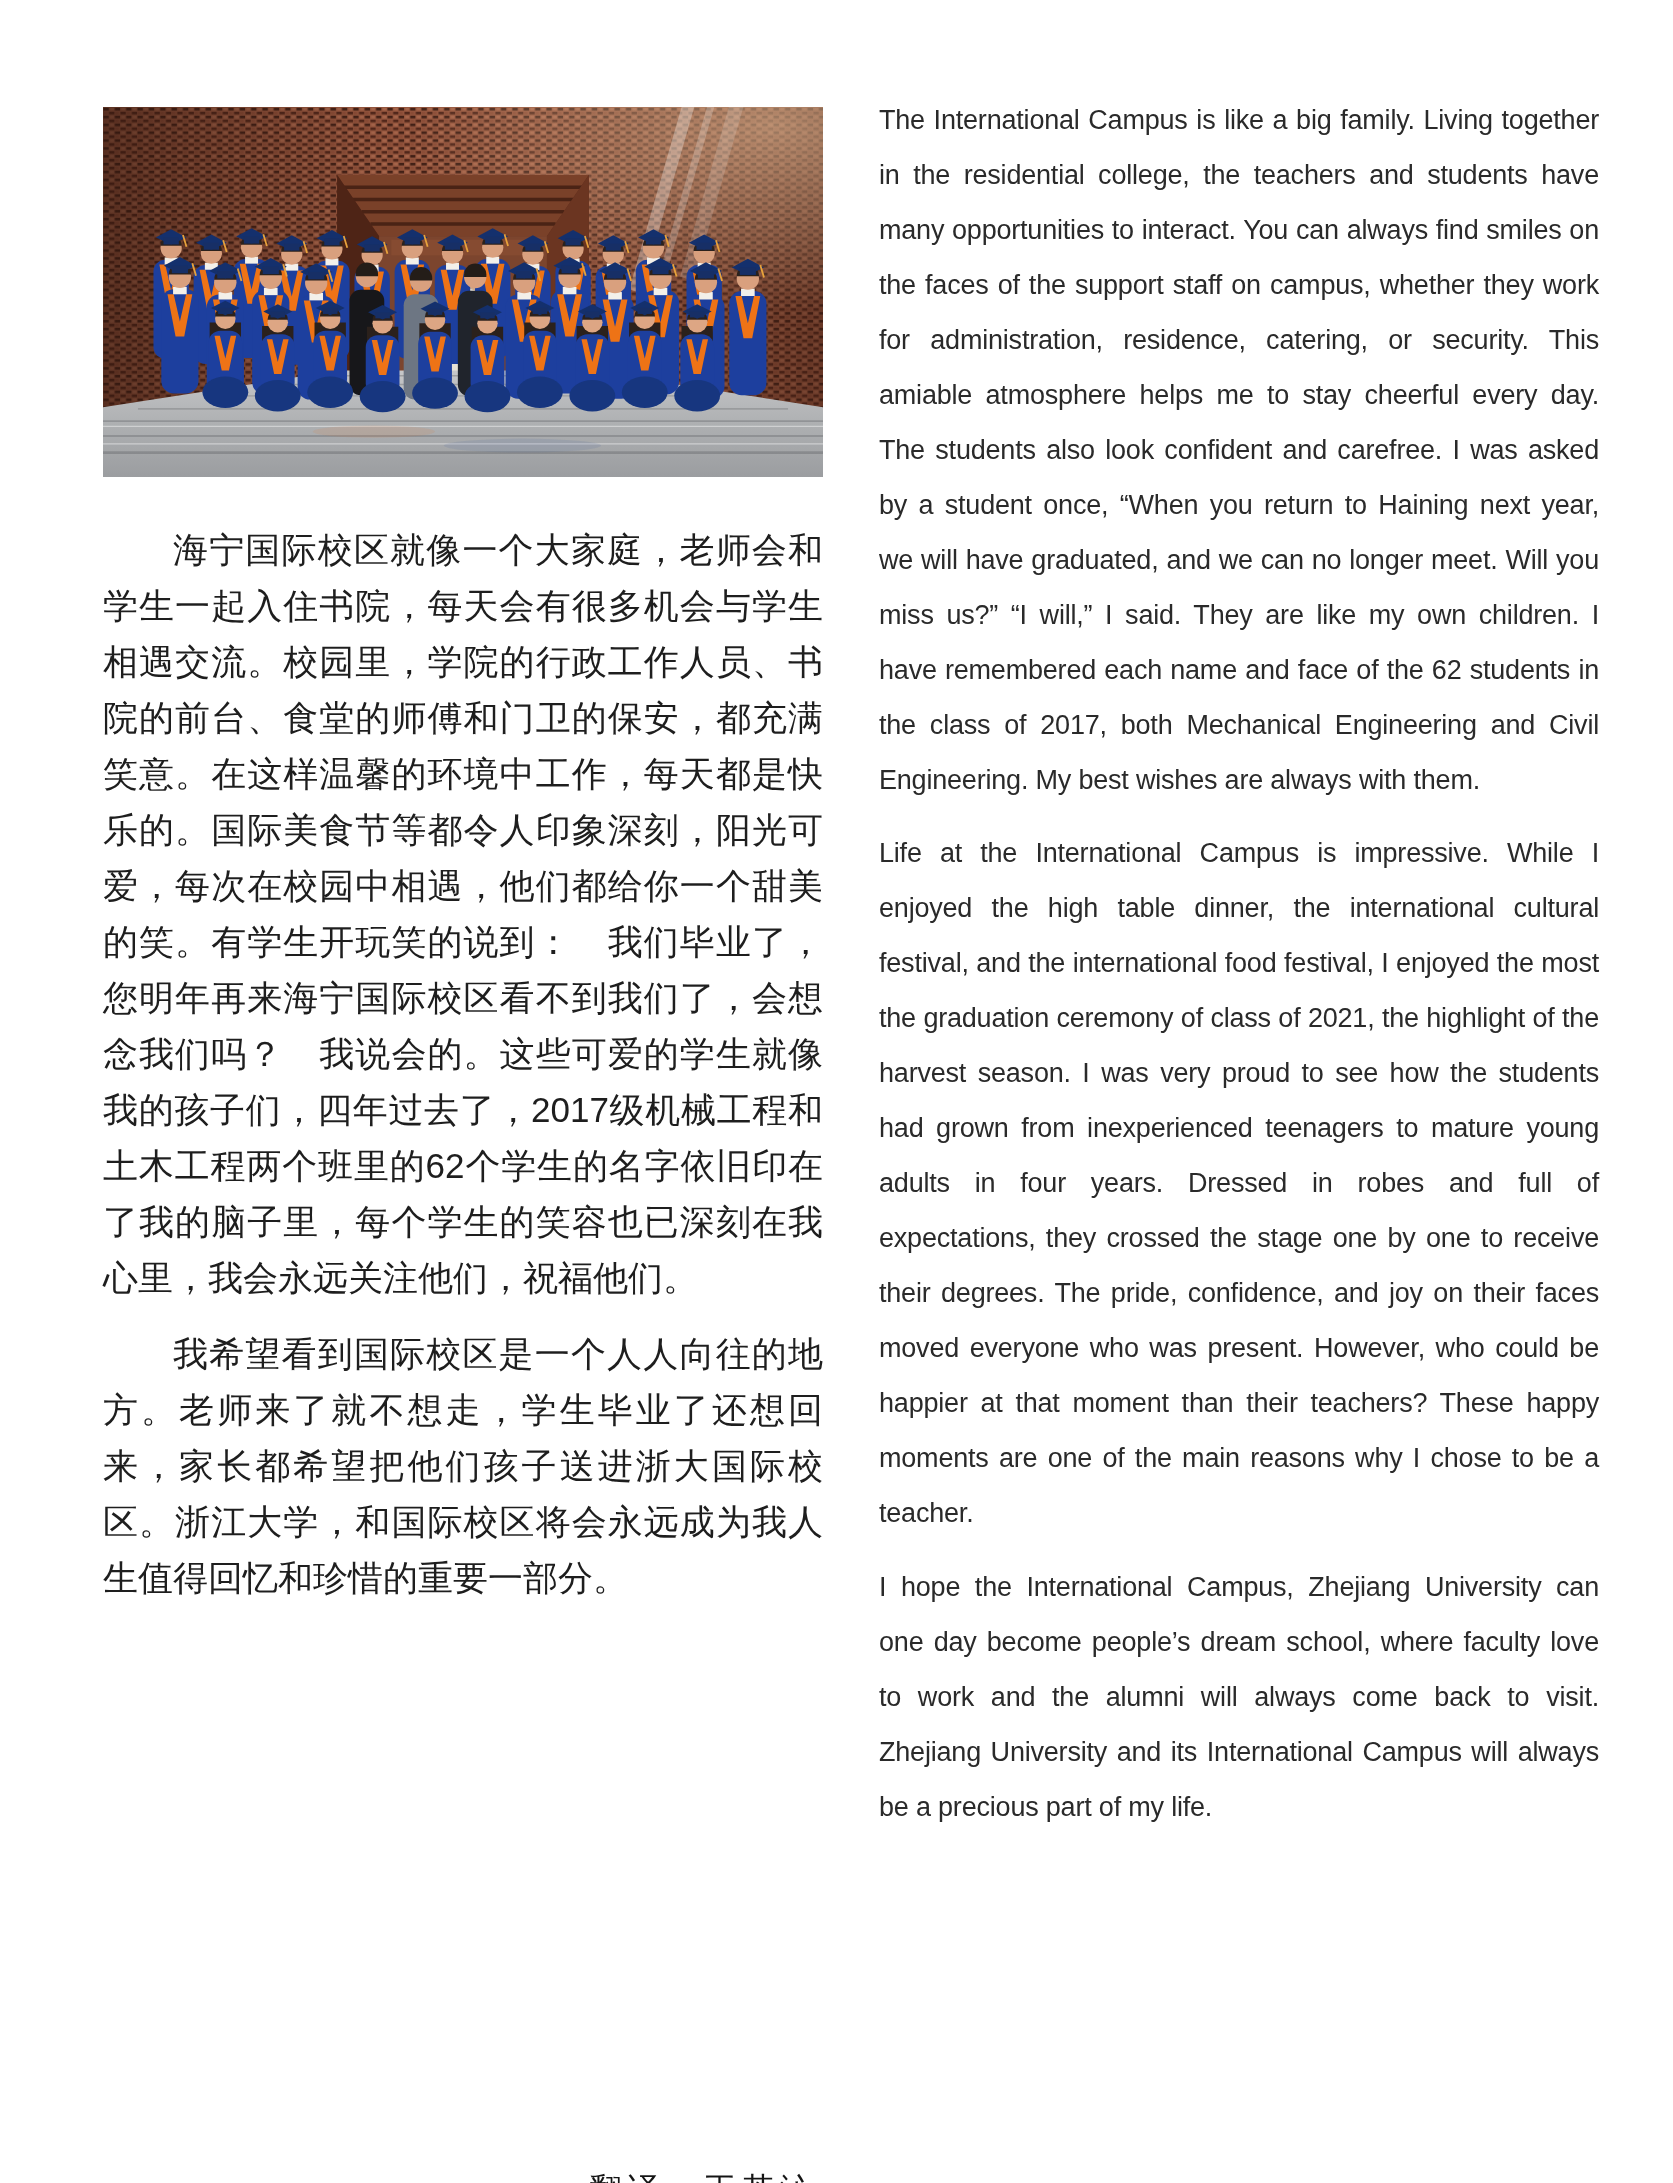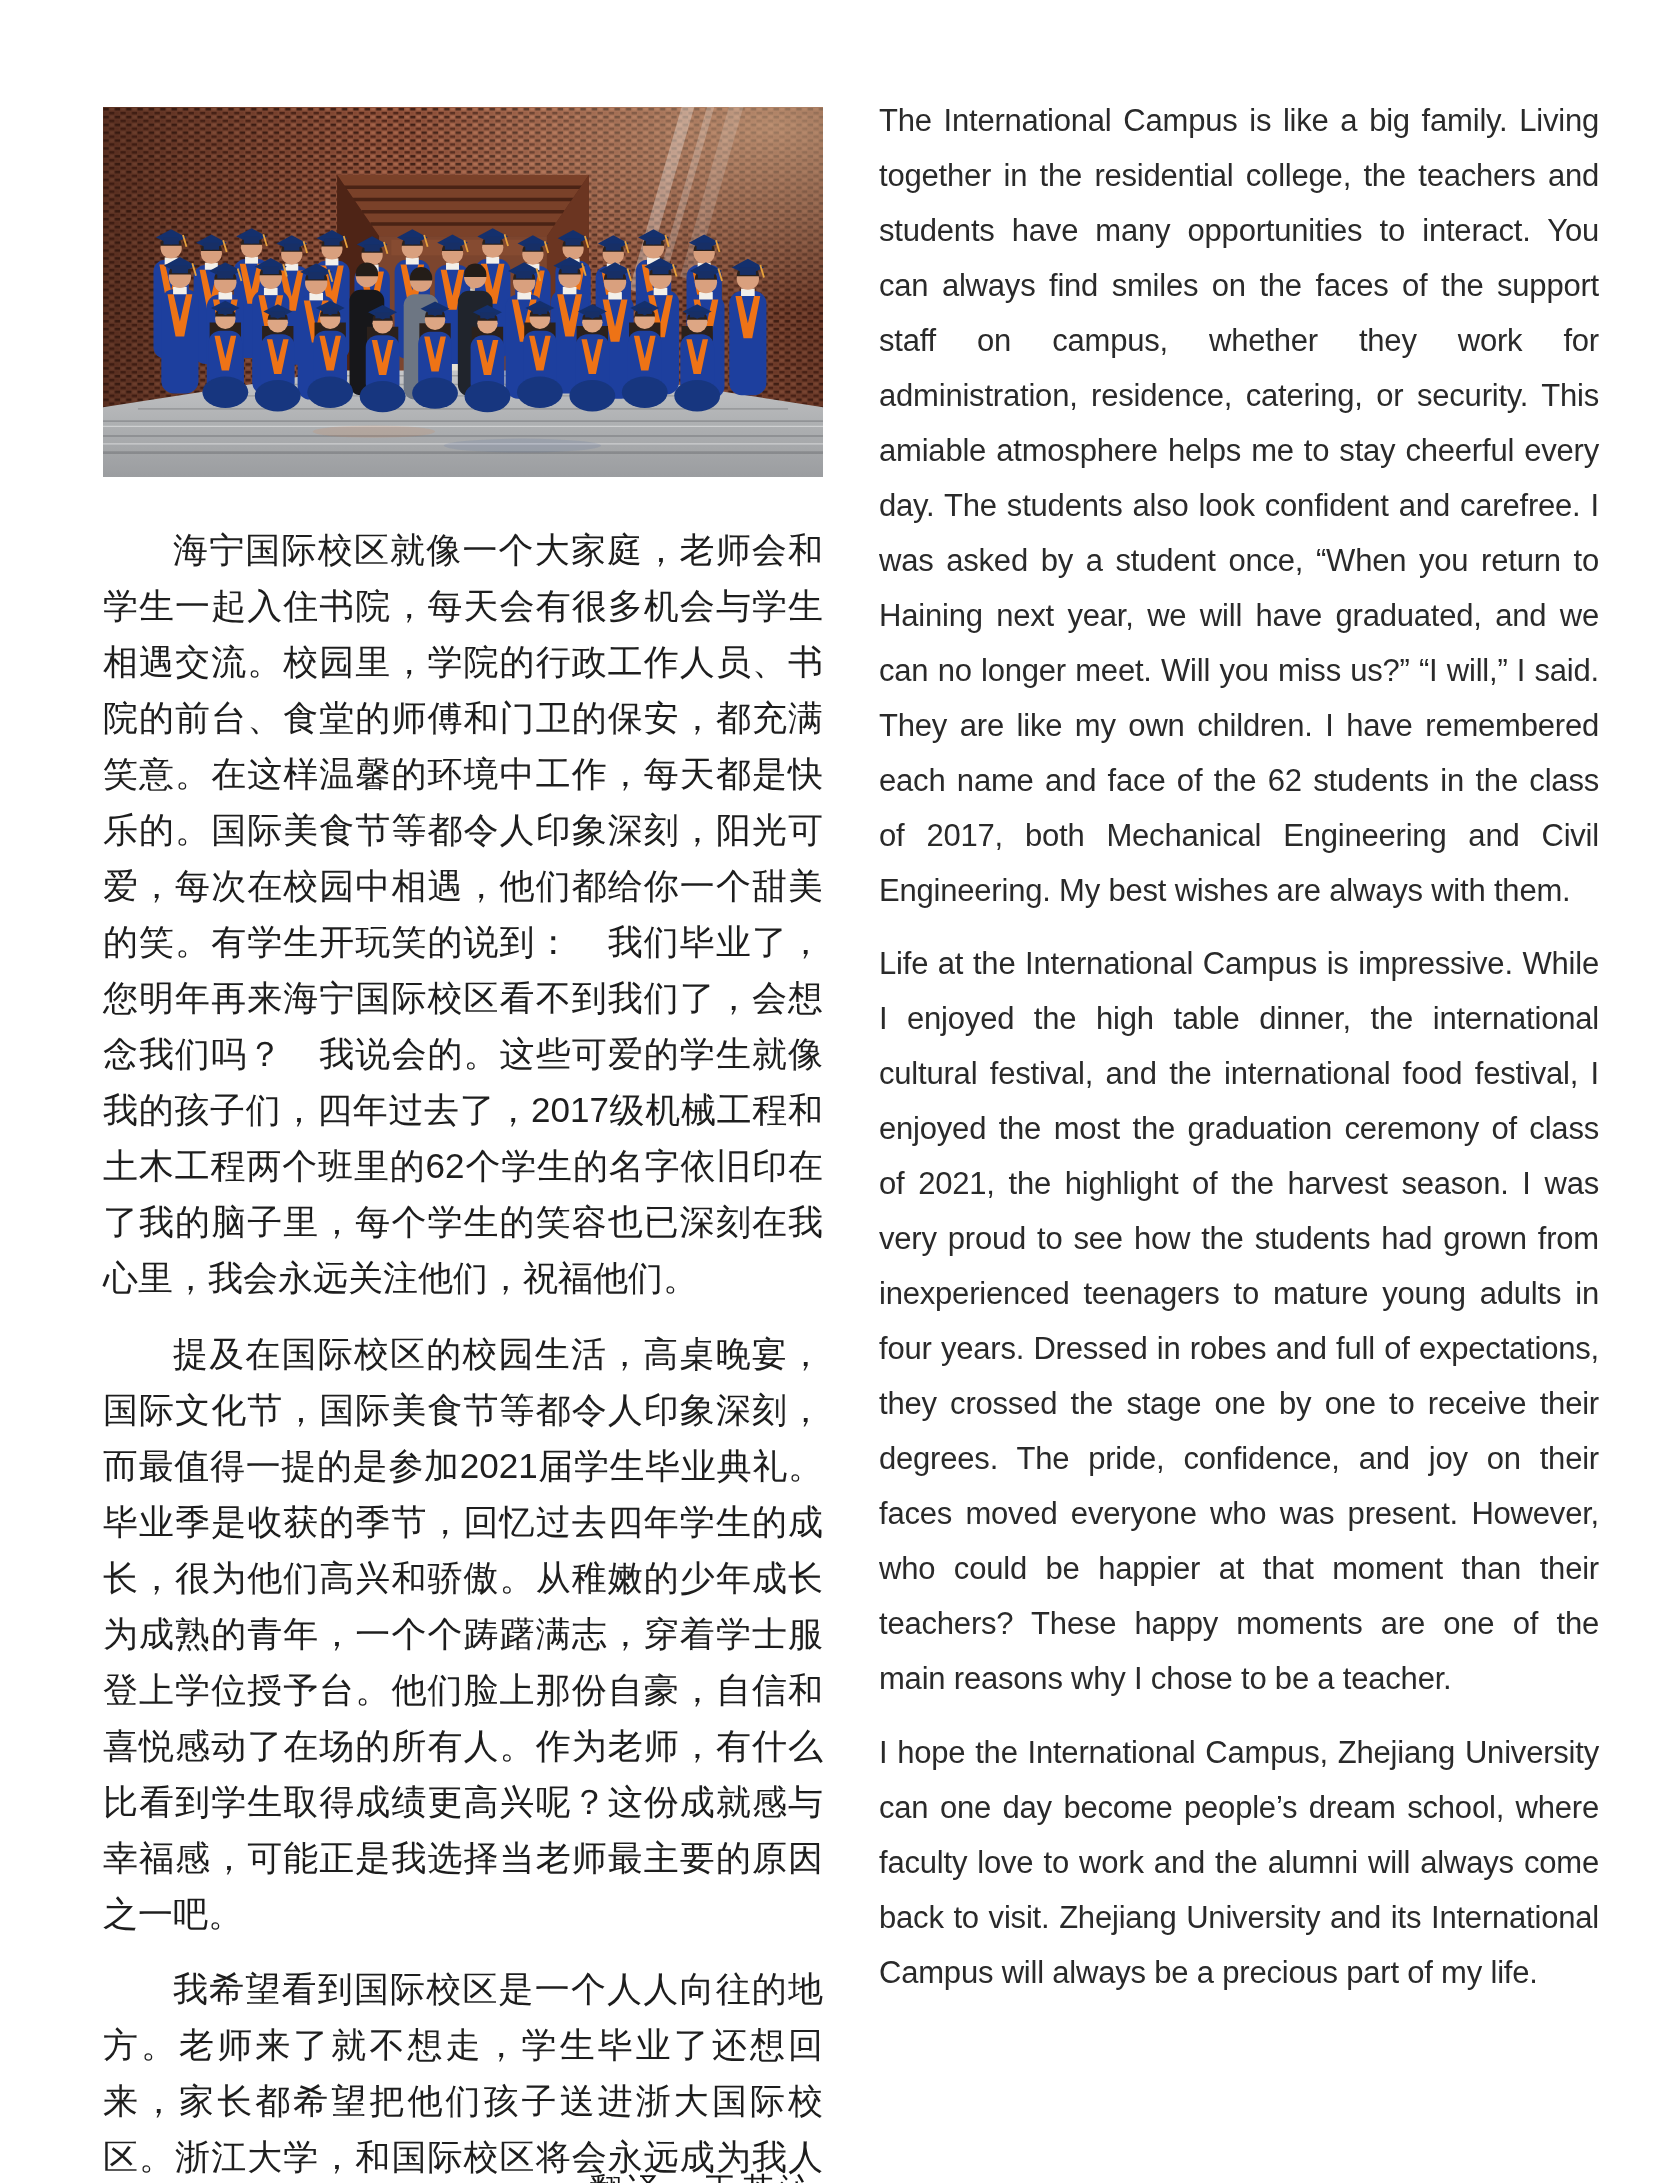--- a/index.html
+++ b/index.html
@@ -18,21 +18,21 @@
     position:absolute;left:103px;top:522px;width:720px;
     color:#1e1e1e;
     font-size:35px;line-height:56px;
     text-align:justify;
     font-weight:300;
   }
   .zh-col p{margin:0 0 19.6px 0;text-indent:2em;}
   .en-col{
     position:absolute;left:879px;top:93px;width:720px;
     color:#2a2a2a;
-    font-size:31px;line-height:55px;
+    font-size:27px;line-height:55px;
     text-align:justify;
     letter-spacing:-0.2px;
     font-weight:300;
   }
   .en-col p{margin:0 0 18.3px 0;}
   .zh-sign{
     position:absolute;left:103px;top:2170px;width:715px;
     text-align:right;
     font-family:"DejaVu Serif","Liberation Serif",serif;
     font-size:32px;line-height:39px;
@@ -190,21 +190,20 @@
       <use href="#gradf" transform="translate(440,227) scale(1.38)"></use>
       <use href="#gradf" transform="translate(500,222) scale(1.38)"></use>
       <use href="#gradf" transform="translate(560,226) scale(1.38)"></use>
       <use href="#gradf" transform="translate(620,222) scale(1.38)"></use>
       <use href="#gradf" transform="translate(680,226) scale(1.38)"></use>
     </g>
   </svg>
 
   <div class="zh-col">
     <p>海宁国际校区就像一个大家庭，老师会和学生一起入住书院，每天会有很多机会与学生相遇交流。校园里，学院的行政工作人员、书院的前台、食堂的师傅和门卫的保安，都充满笑意。在这样温馨的环境中工作，每天都是快乐的。国际美食节等都令人印象深刻，阳光可爱，每次在校园中相遇，他们都给你一个甜美的笑。有学生开玩笑的说到：　我们毕业了，您明年再来海宁国际校区看不到我们了，会想念我们吗？　我说会的。这些可爱的学生就像我的孩子们，四年过去了，2017级机械工程和土木工程两个班里的62个学生的名字依旧印在了我的脑子里，每个学生的笑容也已深刻在我心里，我会永远关注他们，祝福他们。</p>
-    <p>提及在国际校区的校园生活，高桌晚宴，国际文化节，国际美食节等都令人印象深刻，而最值得一提的是参加2021届学生毕业典礼。毕业季是收获的季节，回忆过去四年学生的成长，很为他们高兴和骄傲。从稚嫩的少年成长为成熟的青年，一个个踌躇满志，穿着学士服登上学位授予台。他们脸上那份自豪，自信和喜悦感动了在场的所有人。作为老师，有什么比看到学生取得成绩更高兴呢？这份成就感与幸福感，可能正是我选择当老师最主要的原因之一吧。</p>
     <p>我希望看到国际校区是一个人人向往的地方。老师来了就不想走，学生毕业了还想回来，家长都希望把他们孩子送进浙大国际校区。浙江大学，和国际校区将会永远成为我人生值得回忆和珍惜的重要一部分。</p>
   </div>
 
   <div class="zh-sign">翻译　王若沁</div>
 
   <div class="en-col">
     <p>The International Campus is like a big family. Living together in the residential college, the teachers and students have many opportunities to interact. You can always find smiles on the faces of the support staff on campus, whether they work for administration, residence, catering, or security. This amiable atmosphere helps me to stay cheerful every day. The students also look confident and carefree. I was asked by a student once, “When you return to Haining next year, we will have graduated, and we can no longer meet. Will you miss us?” “I will,” I said. They are like my own children. I have remembered each name and face of the 62 students in the class of 2017, both Mechanical Engineering and Civil Engineering. My best wishes are always with them.</p>
     <p>Life at the International Campus is impressive. While I enjoyed the high table dinner, the international cultural festival, and the international food festival, I enjoyed the most the graduation ceremony of class of 2021, the highlight of the harvest season. I was very proud to see how the students had grown from inexperienced teenagers to mature young adults in four years. Dressed in robes and full of expectations, they crossed the stage one by one to receive their degrees. The pride, confidence, and joy on their faces moved everyone who was present. However, who could be happier at that moment than their teachers? These happy moments are one of the main reasons why I chose to be a teacher.</p>
     <p>I hope the International Campus, Zhejiang University can one day become people’s dream school, where faculty love to work and the alumni will always come back to visit. Zhejiang University and its International Campus will always be a precious part of my life.</p>
   </div>

